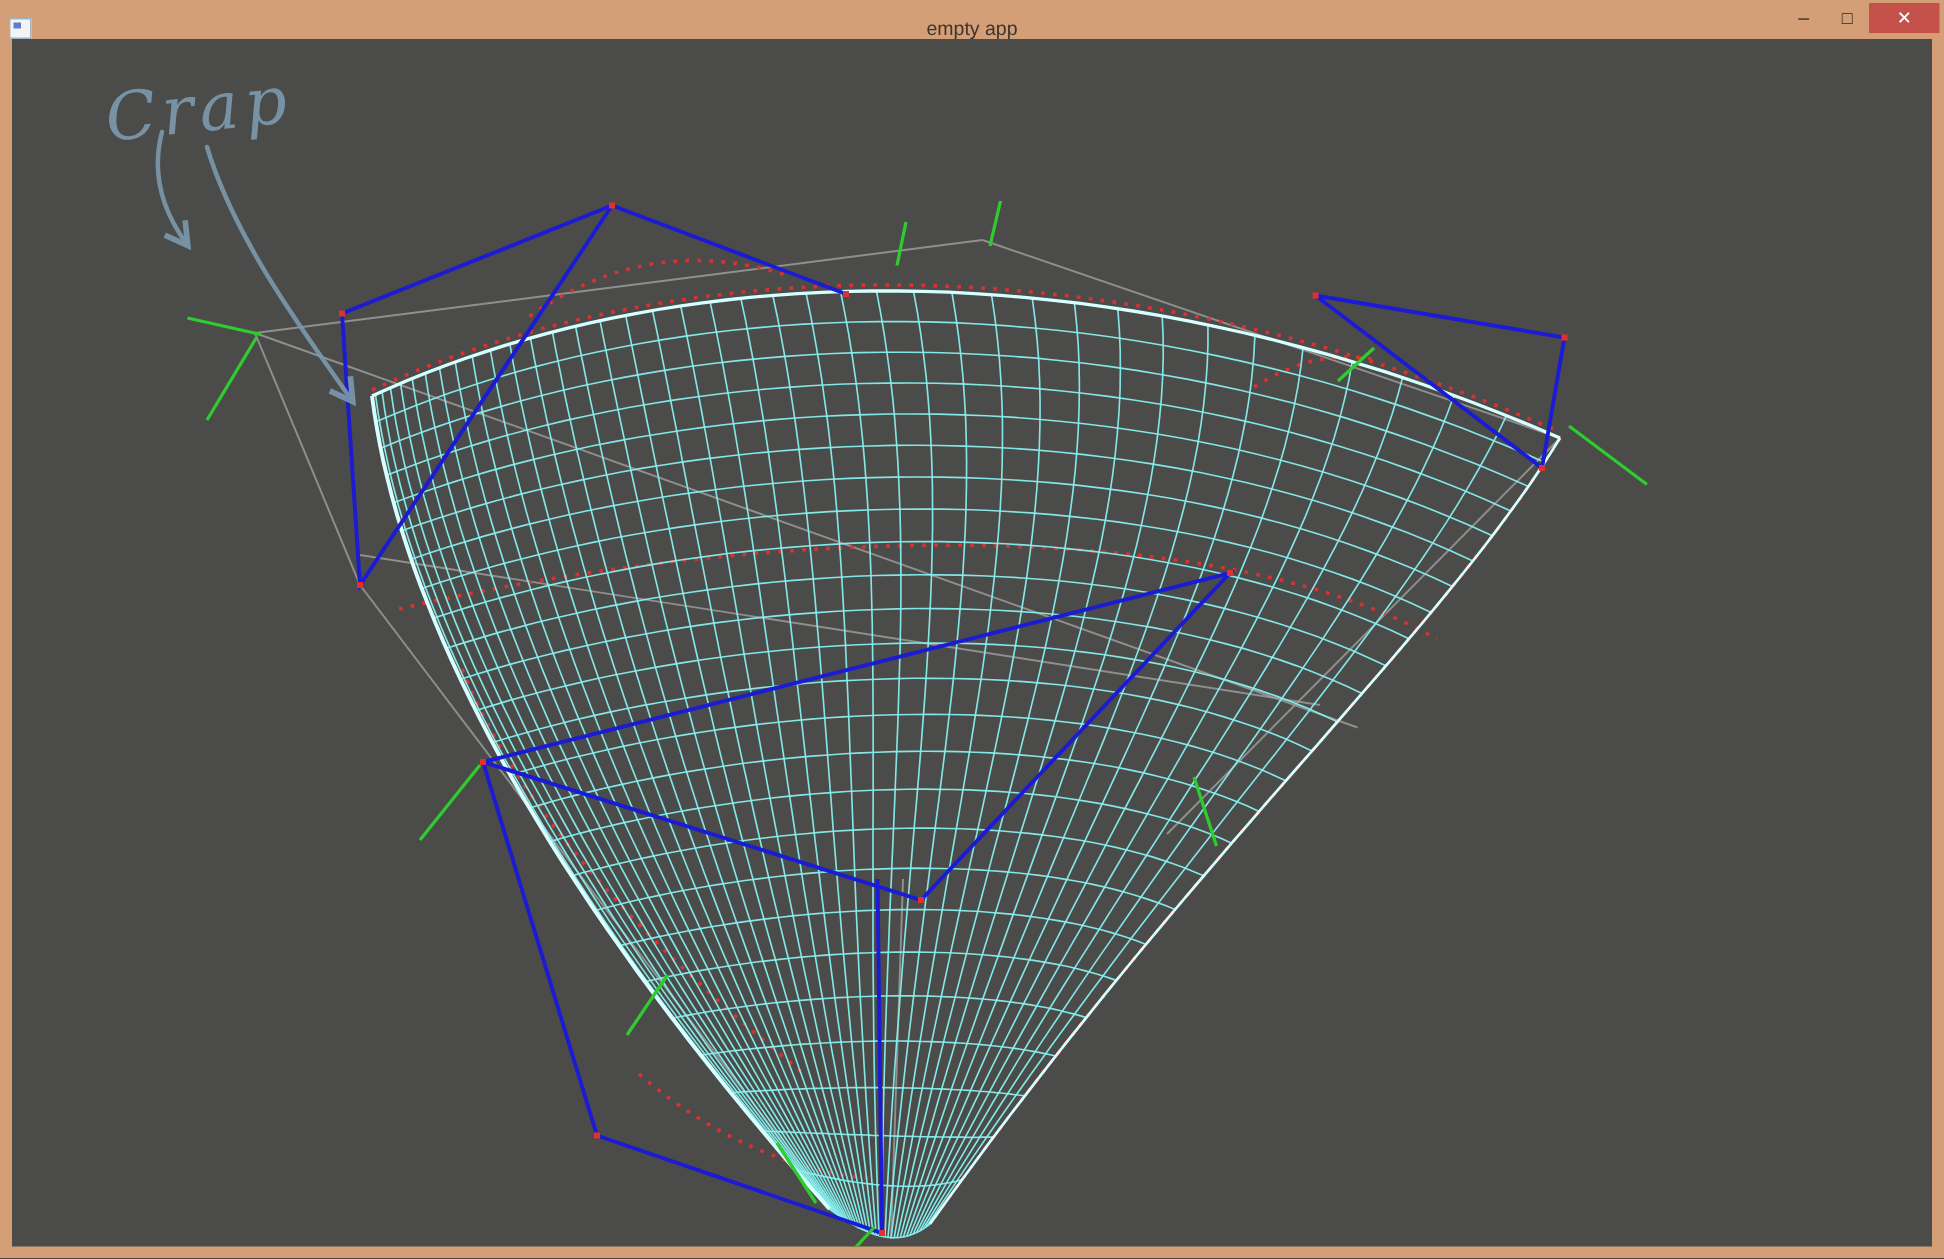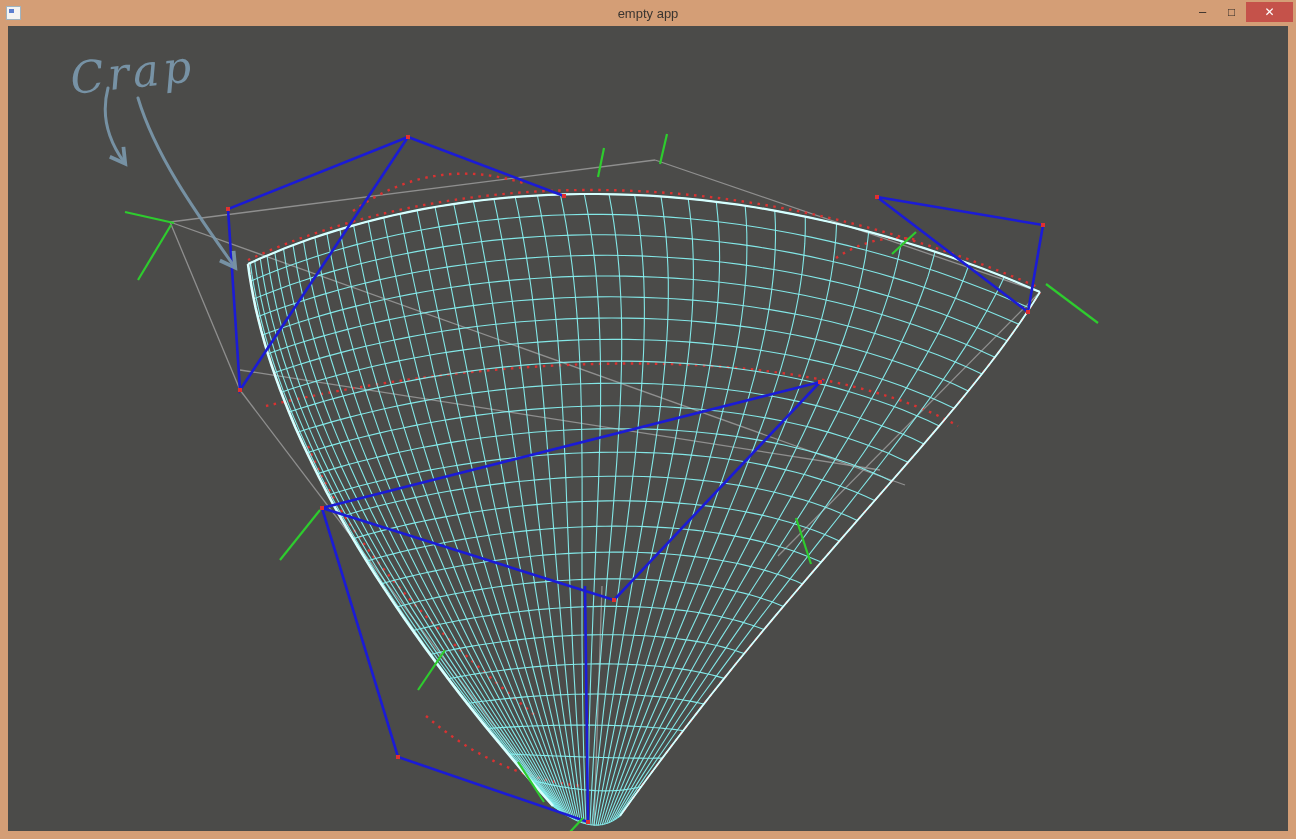--- a/index.html
+++ b/index.html
@@ -1,20 +1,20 @@
 <!DOCTYPE html>
 <html style="--frame: #d49e76; --close: #c5524a; --bg: #4b4b49; --ann: #7b99ad;"><head>
 <meta charset="utf-8">
 <style>
   *{box-sizing:border-box;margin:0;padding:0}
   html,body{width:1296px;height:839px;overflow:hidden;background:#000;
     font-family:"Liberation Sans",sans-serif;}
   .window{width:1296px;height:839px;background:var(--frame,#d49e76);
     display:flex;flex-direction:column;}
-  .titlebar{height:26px;position:relative;display:flex;align-items:center;flex:0 0 26px;}
+  .titlebar{height:26px;position:relative;display:flex;align-items:flex-end;flex:0 0 26px;}
   .app-icon{width:15px;height:14px;background:#f4f4f2;border:1px solid #9fb3c0;
     margin-left:6px;position:relative;flex:0 0 auto;}
   .app-icon::after{content:"";position:absolute;left:2px;top:2px;width:5px;height:4px;background:#5b7fd0;}
   .title{position:absolute;left:0;right:0;text-align:center;font-size:13px;color:#3a3530;pointer-events:none;}
   .win-controls{margin-left:auto;display:flex;align-items:flex-start;height:100%;padding-top:2px;position:relative;z-index:2;}
   .win-btn{width:29px;height:20px;border:none;background:transparent;color:#2e2a26;
     font-family:inherit;font-size:13px;line-height:18px;text-align:center;cursor:default;}
   .win-btn.maximize{font-size:12px;}
   .win-btn.close{width:47px;margin-right:3px;background:var(--close,#c5524a);color:#fff;font-size:12px;}
   .viewport{flex:1;margin:0 8px 8px 8px;background:var(--bg,#4b4b49);overflow:hidden;position:relative;}

